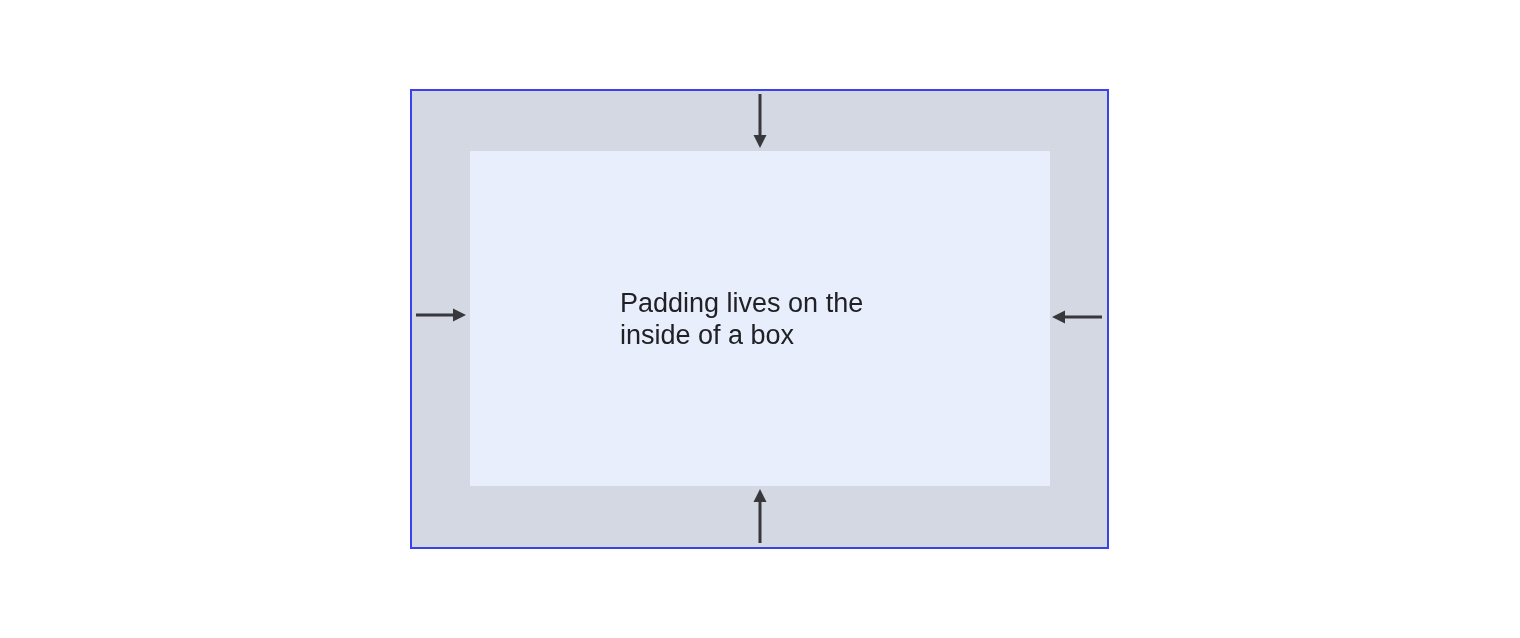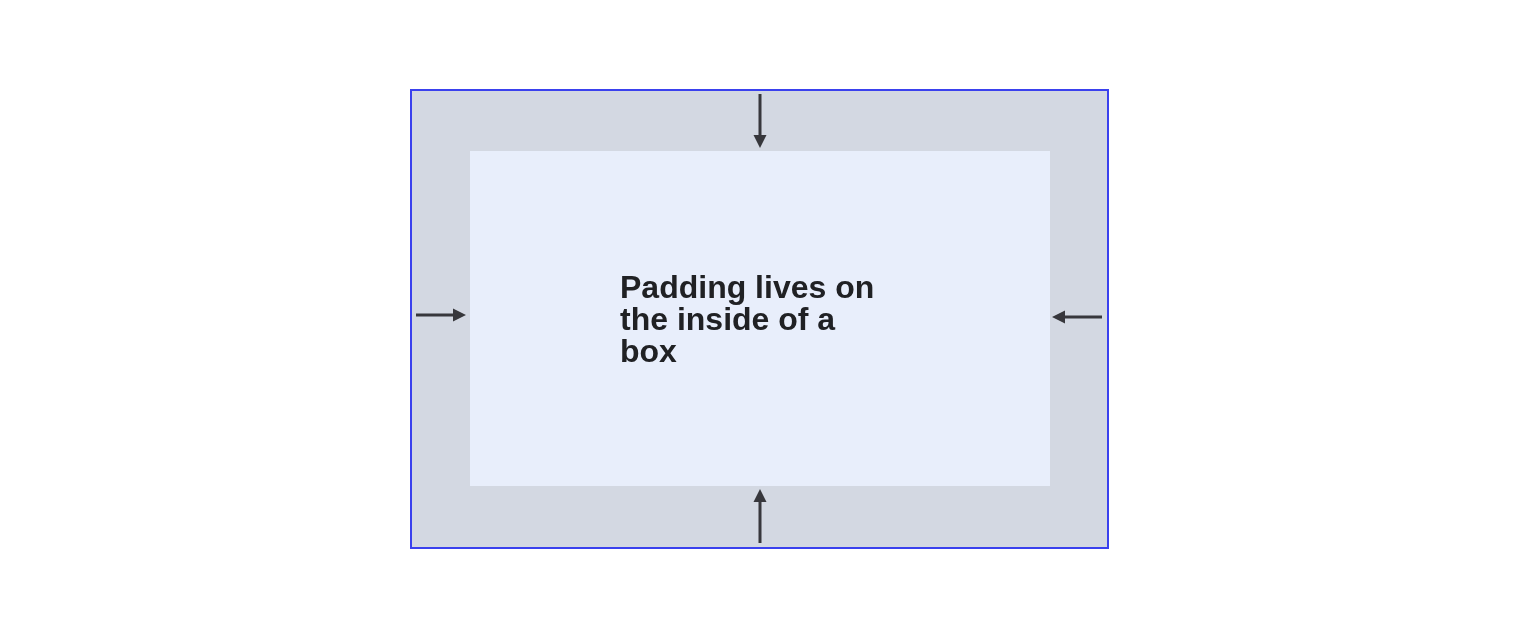--- a/index.html
+++ b/index.html
@@ -30,23 +30,23 @@
     position:absolute;
     left:58px;top:60px;
     width:580px;height:335px;
     background:var(--content-area);
     display:flex;
     align-items:center;
     justify-content:center;
   }
   .label{
     width:280px;
-    font-size:32px;
+    font-size:27px;
     line-height:32px;
-    font-weight:bold;
+    font-weight:normal;
     color:var(--text-color);
     text-align:left;
   }
   .arrow{position:absolute;display:block;}
   .arrow-top{left:340px;top:3px;}
   .arrow-bottom{left:340px;top:398px;}
   .arrow-left{left:4px;top:216px;}
   .arrow-right{left:640px;top:218px;}
   .arrow line{stroke:var(--arrow-color);stroke-width:3;}
   .arrow polygon{fill:var(--arrow-color);}

